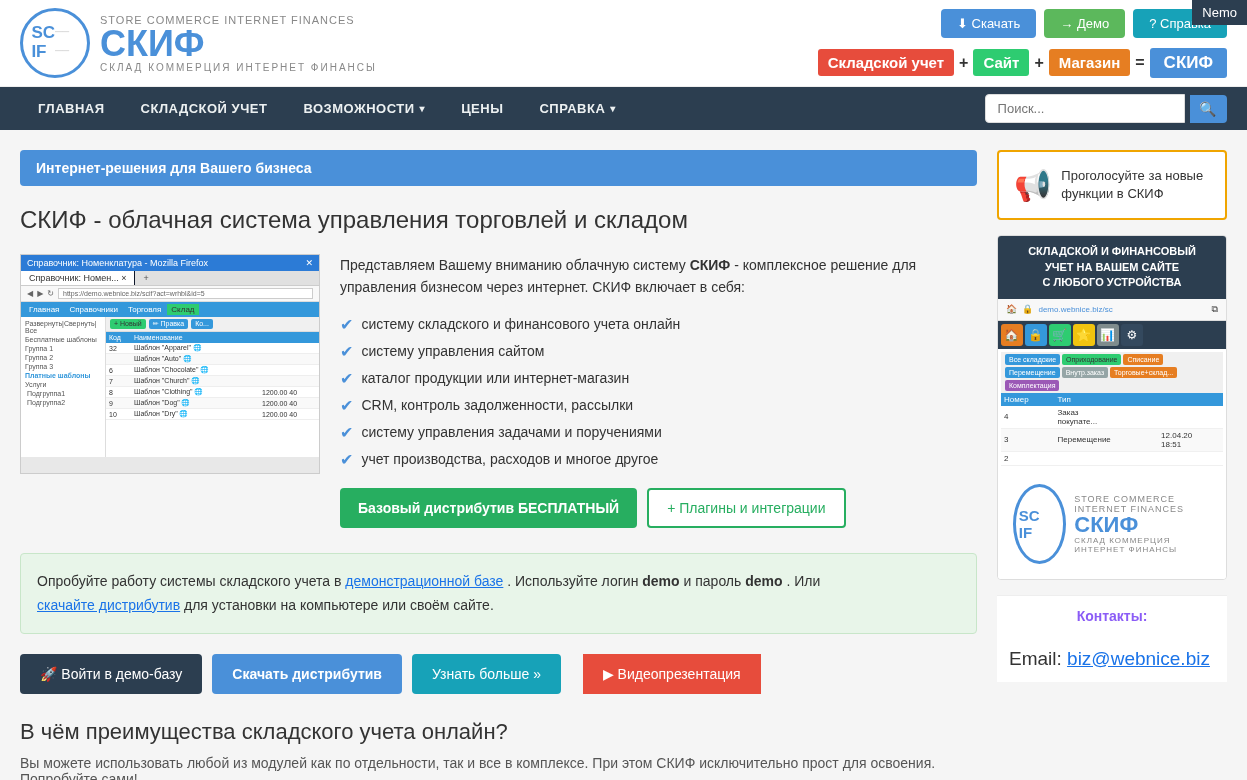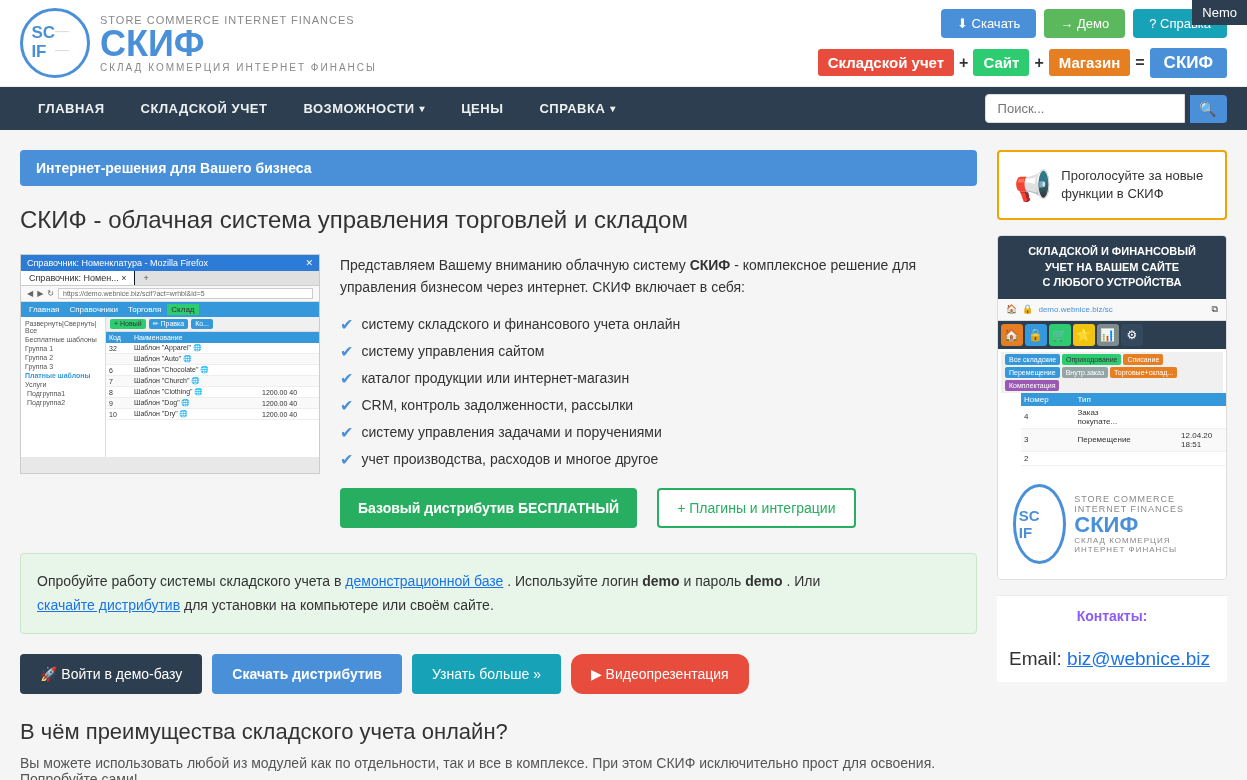--- a/index.html
+++ b/index.html
@@ -117,21 +117,21 @@
 
     .intro-text { flex: 1; }
     .intro-text p { margin-bottom: 12px; line-height: 1.6; }
     .feature-list { list-style: none; margin-bottom: 15px; }
     .feature-list li {
       padding: 4px 0;
       display: flex; align-items: center; gap: 8px;
     }
     .check-icon { color: #4a90d9; font-size: 16px; }
 
-    .action-buttons { display: flex; gap: 20px; flex-wrap: wrap; }
+    .action-buttons { display: flex; gap: 10px; flex-wrap: wrap; }
     .btn-free {
       background: #27ae60; color: #fff; border: none;
       padding: 10px 18px; border-radius: 4px; cursor: pointer; font-size: 14px; font-weight: bold;
     }
     .btn-plugins {
       background: #fff; color: #27ae60; border: 2px solid #27ae60;
       padding: 10px 18px; border-radius: 4px; cursor: pointer; font-size: 14px;
     }
 
     .demo-block {
@@ -153,21 +153,21 @@
     .btn-download-dist {
       background: #4a90d9; color: #fff; border: none;
       padding: 12px 20px; border-radius: 4px; cursor: pointer; font-size: 14px; font-weight: bold;
     }
     .btn-learn-more {
       background: #17a2b8; color: #fff; border: none;
       padding: 12px 20px; border-radius: 4px; cursor: pointer; font-size: 14px;
     }
     .btn-videopres {
       background: #e74c3c; color: #fff; border: none;
-      padding: 12px 20px; border-radius: 12px; cursor: pointer; font-size: 14px;
+      padding: 12px 20px; border-radius: 0; cursor: pointer; font-size: 14px; margin-left: 12px;
     }
 
     .section-title { font-size: 22px; color: #333; margin-top: 20px; font-weight: normal; }
 
     
     .sidebar { width: 230px; min-width: 230px; }
 
     .sidebar-vote {
       background: #fff;
       border: 2px solid #f0a500;
@@ -206,21 +206,21 @@
     .s-icon.orange { background: #e67e22; color: #fff; }
     .s-icon.blue { background: #3498db; color: #fff; }
     .s-icon.green { background: #2ecc71; color: #333; }
     .s-icon.yellow { background: #f1c40f; color: #333; }
     .s-icon.gray { background: #7f8c8d; color: #fff; }
     .s-icon.dark { background: #34495e; color: #fff; }
     .sidebar-table-area {
       background: #fff;
       padding: 3px;
     }
-    .st { width: 100%; border-collapse: collapse; font-size: 8px; margin-left: 20px; }
+    .st { width: 100%; border-collapse: collapse; font-size: 8px; }
     .st th { background: #3498db; color: #fff; padding: 2px 3px; font-weight: normal; text-align: left; }
     .st td { padding: 2px 3px; border-bottom: 1px solid #f0f0f0; }
     .op-btn {
       font-size: 7px; padding: 2px 4px; border-radius: 2px; color: #fff;
     }
     .op-btn.blue { background: #3498db; }
     .op-btn.green { background: #2ecc71; color: #333; }
     .op-btn.orange { background: #e67e22; }
     .op-btn.gray { background: #95a5a6; }
     .op-btn.purple { background: #9b59b6; }

